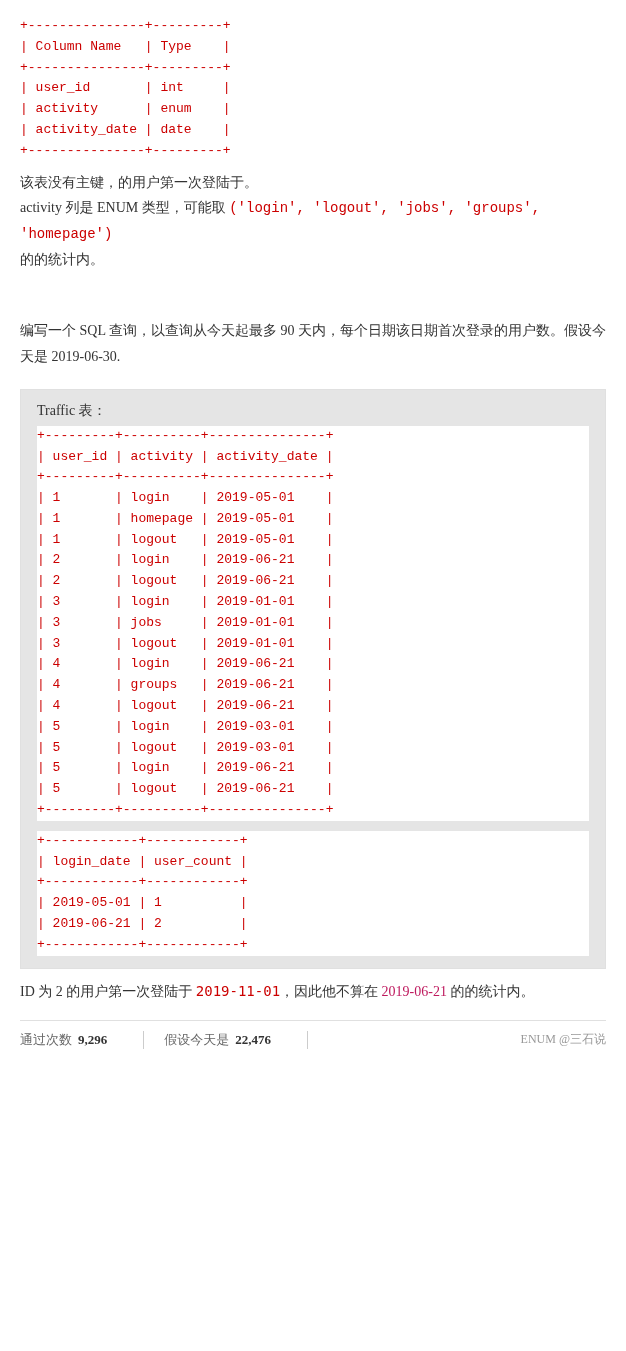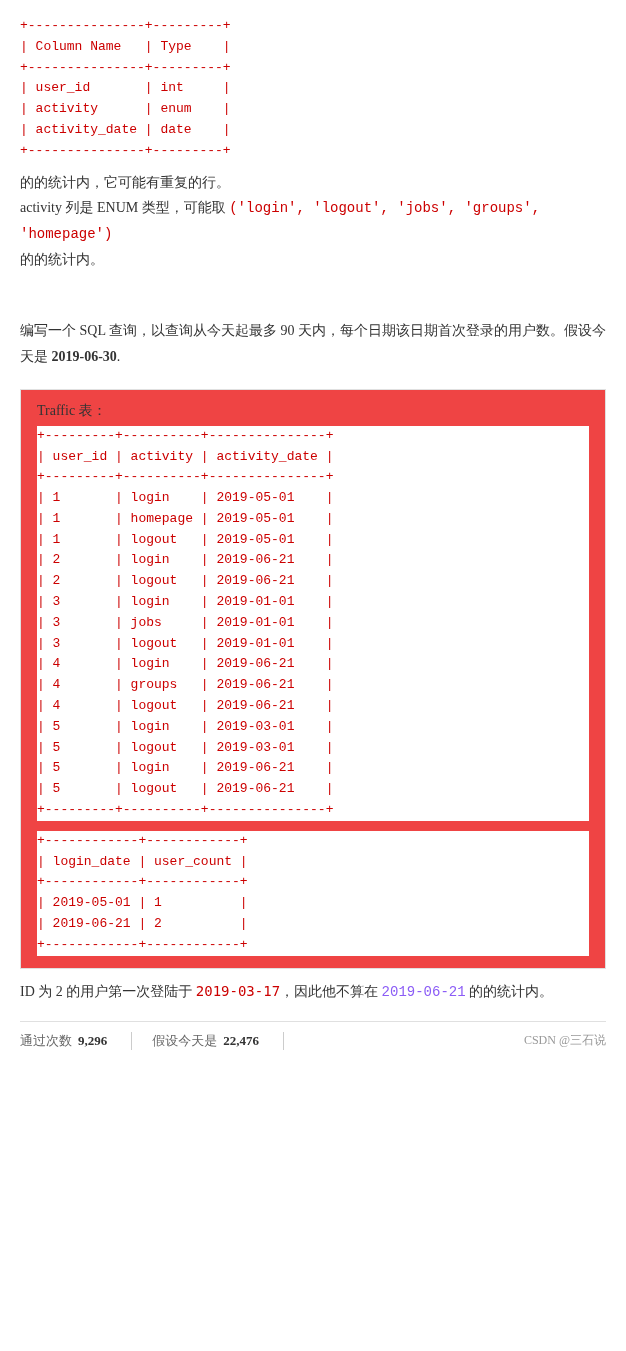--- a/index.html
+++ b/index.html
@@ -42,21 +42,21 @@
       font-size: 14px;
       color: #333;
       line-height: 1.8;
     }
     .result-label {
       font-size: 14px;
       color: #333;
       margin: 8px 0 4px 0;
     }
     .example-box {
-      background: #ef4444;
+      background: #e5e5e5;
       border: 1px solid #e0e0e0;
       padding: 12px 16px;
       margin: 10px 0;
     }
     .example-title {
       font-size: 14px;
       color: #333;
       margin-bottom: 6px;
     }
     .divider-section {
@@ -67,21 +67,21 @@
       align-items: center;
       border-top: 1px solid #e0e0e0;
       padding: 10px 0;
       margin-top: 16px;
       gap: 0;
     }
     .footer-stat {
       display: flex;
       align-items: center;
       gap: 6px;
-      padding-right: 24px;
+      padding-right: 36px;
       margin-right: 20px;
       border-right: 1px solid #ccc;
     }
     .footer-stat:last-child {
       border-right: none;
     }
     .footer-label {
       font-size: 13px;
       color: #666;
     }
@@ -109,32 +109,32 @@
 
   <div class="code-block">+---------------+---------+
 | Column Name   | Type    |
 +---------------+---------+
 | user_id       | int     |
 | activity      | enum    |
 | activity_date | date    |
 +---------------+---------+</div>
 
   <div class="text-section">
-    <span>的的统计内，它可能有重复的行。</span><br>
+    <span>该表没有主键，的用户第一次登陆于。</span><br>
     <span>activity 列是 ENUM 类型，可能取 </span>
     <span class="highlight">('login', 'logout', 'jobs',
 'groups', 'homepage')</span><br>
     <span> 的的统计内。</span>
   </div>
 
   <div class="divider-section"></div>
 
   <div class="question-section">
     <div class="question-text">
-      <span>编写一个 SQL 查询，以查询从今天起最多 90 天内，每个日期该日期首次登录的用户数。假设今天是 </span><span style="font-weight:bold">2019-06-30</span><span>.</span>
+      <span>编写一个 SQL 查询，以查询从今天起最多 90 天内，每个日期该日期首次登录的用户数。假设今天是 </span><span style="font-weight:normal">2019-06-30</span><span>.</span>
     </div>
     <div style="height:10px"></div>
   </div>
 
   <div class="example-box">
     <div class="example-title">Traffic 表：</div>
     <div class="code-block">+---------+----------+---------------+
 | user_id | activity | activity_date |
 +---------+----------+---------------+
 | 1       | login    | 2019-05-01    |
@@ -156,28 +156,28 @@
     <div style="height:10px"></div>
     <div class="code-block">+------------+------------+
 | login_date | user_count |
 +------------+------------+
 | 2019-05-01 | 1          |
 | 2019-06-21 | 2          |
 +------------+------------+</div>
   </div>
 
   <div class="note-text">
-    <span>ID 为 2 的用户第一次登陆于 </span><span style="font-family:monospace;color:#c00">2019-03-17</span><span>，因此他不算在 </span><span style="font-family:Liberation Mono, monospace;color:#8b5cf6">2019-06-21</span><span> 的的统计内。</span>
+    <span>ID 为 2 的用户第一次登陆于 </span><span style="font-family:monospace;color:#c00">2019-11-01</span><span>，因此他不算在 </span><span style="font-family:Liberation Serif, serif;color:#be185d">2019-06-21</span><span> 的的统计内。</span>
   </div>
 
   <div class="footer">
     <div class="footer-stat">
       <span class="footer-label">通过次数</span>
       <span class="footer-value">9,296</span>
     </div>
     <div class="footer-stat">
       <span class="footer-label">假设今天是</span>
       <span class="footer-value">22,476</span>
     </div>
-    <div class="footer-brand">CSDN @三石说</div>
+    <div class="footer-brand">ENUM @三石说</div>
   </div>
 
 </div>
 
 </body></html>

